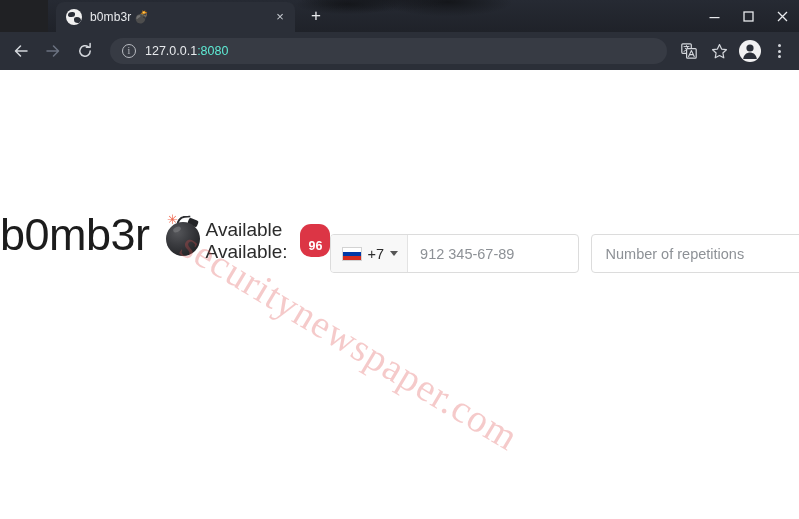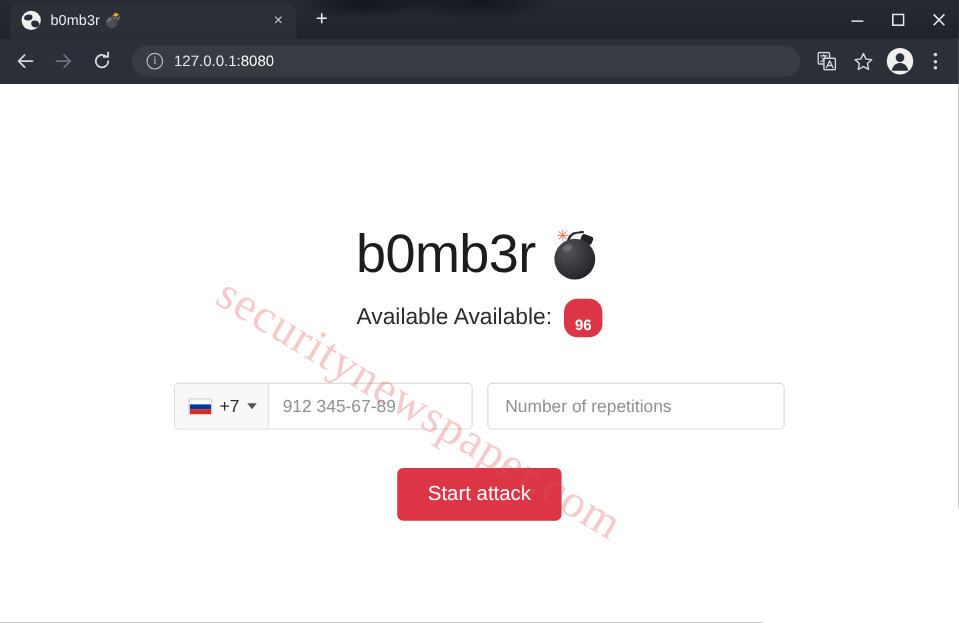--- a/index.html
+++ b/index.html
@@ -22,20 +22,21 @@
   }
 
   
   .tab-strip {
     height: 32px;
     background: #1f2229;
     display: flex;
     align-items: flex-end;
     position: relative;
     flex: 0 0 32px;
+    margin-left: 48px;
   }
   .tab-strip-bg {
     position: absolute;
     inset: 0;
     background:
       radial-gradient(ellipse 120px 26px at 330px -6px, #15171c 0%, rgba(21,23,28,0) 70%),
       radial-gradient(ellipse 90px 20px at 400px 2px, #14161a 0%, rgba(20,22,26,0) 72%),
       radial-gradient(ellipse 70px 14px at 300px 4px, #14161a 0%, rgba(20,22,26,0) 75%),
       linear-gradient(180deg, #262a33 0%, #1f2229 100%);
     pointer-events: none;
@@ -169,21 +170,21 @@
     line-height: 12px;
     text-align: center;
     font-family: "Liberation Serif", serif;
   }
   .url-text {
     font-size: 12.5px;
     color: #e8eaed;
     white-space: nowrap;
     overflow: hidden;
   }
-  .url-text .dim { color: #ffffff; }
+  .url-text .dim { color: #5eead4; }
 
   .tb-icon {
     width: 28px; height: 28px;
     display: flex;
     align-items: center;
     justify-content: center;
     color: #d4d7dc;
     flex: 0 0 auto;
   }
   .avatar-btn {
@@ -236,21 +237,21 @@
     user-select: none;
     z-index: 5;
   }
 
   .page {
     position: relative;
     z-index: 2;
     width: 100%;
     padding-top: 117px;
     display: flex;
-    flex-direction: column;
+    flex-direction: row;
     align-items: center;
   }
 
   .app-title {
     font-size: 45px;
     font-weight: 400;
     color: #1c1c1c;
     line-height: 1.1;
     display: flex;
     align-items: center;

